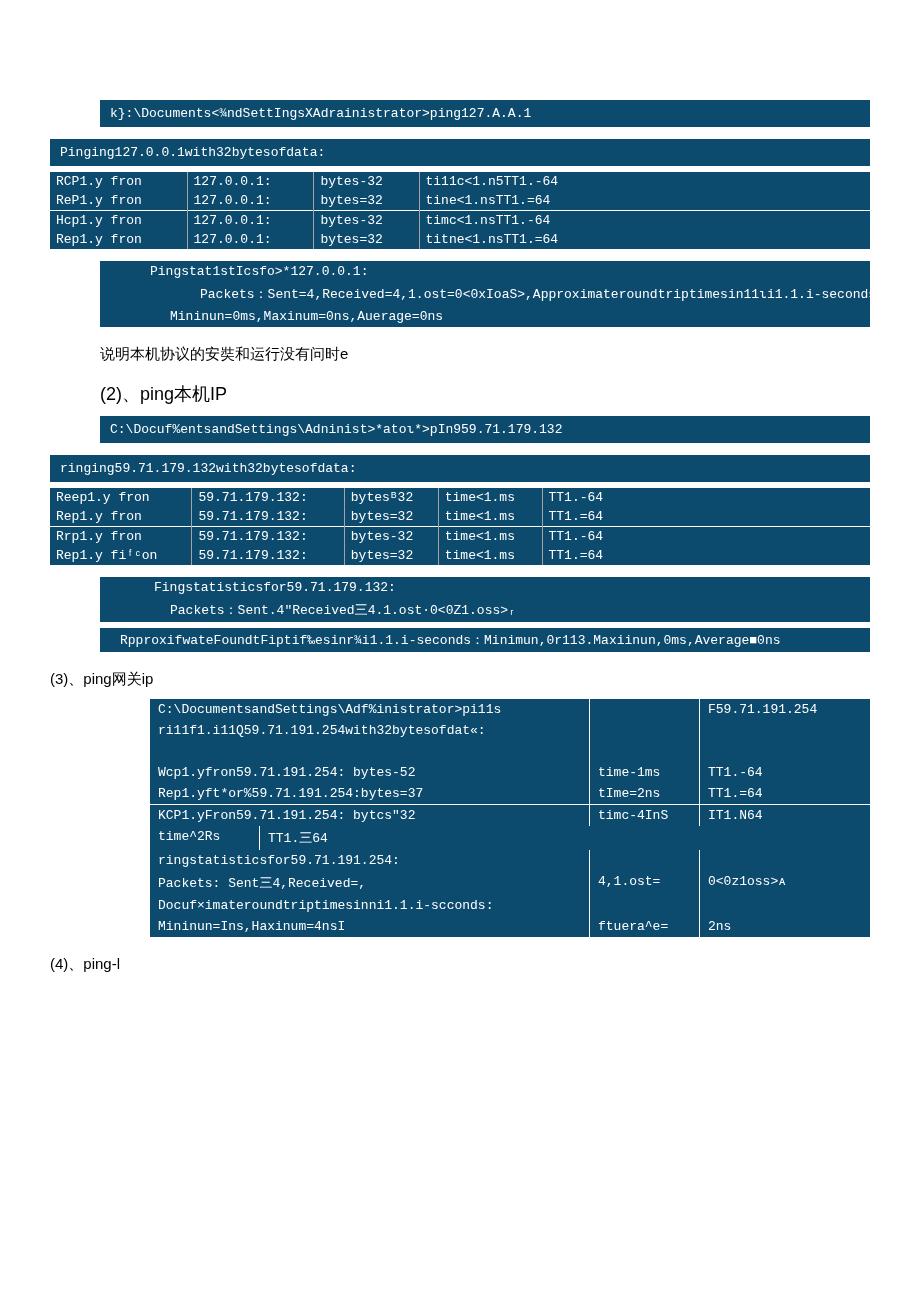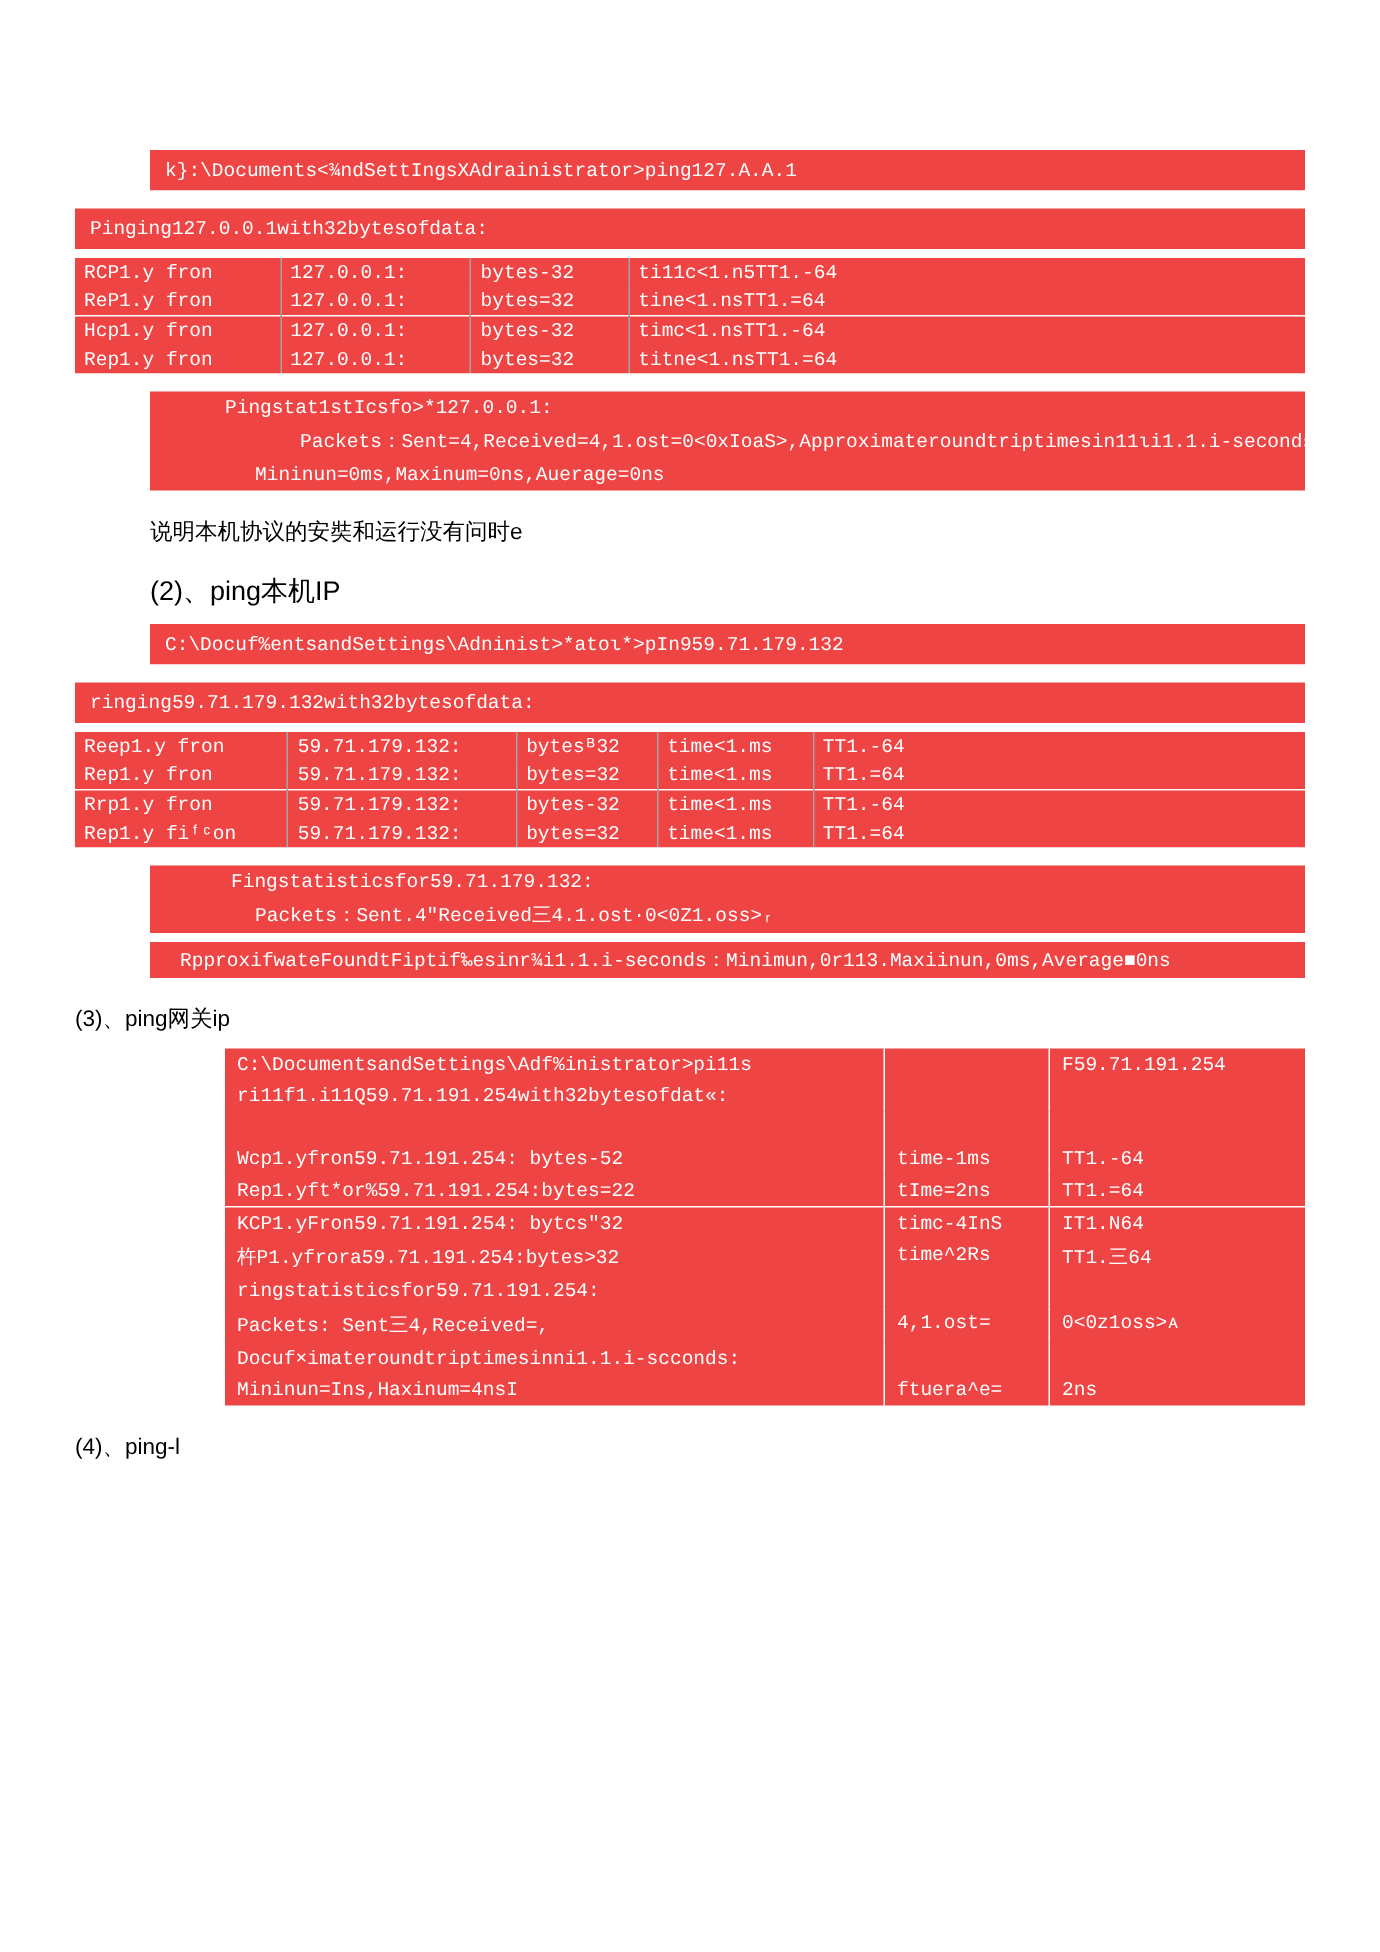--- a/index.html
+++ b/index.html
@@ -1,17 +1,17 @@
 <!DOCTYPE html>
 <html><head>
 <meta charset="utf-8">
 <style>
 *{margin:0;padding:0;box-sizing:border-box}
 body{background:#fff;font-family:"SimSun","Microsoft YaHei",sans-serif;font-size:14px;width:920px;padding:100px 50px 50px 50px}
-.term{background:#ef4444;color:#fff;font-family:'Courier New',monospace;font-size:13px}
+.term{background:#0c4a6e;color:#fff;font-family:'Courier New',monospace;font-size:13px}
 .term.indent{margin-left:50px}
 .term .pad{padding:6px 10px}
 .gap{height:12px;background:#fff}
 .gap-s{height:6px;background:#fff}
 .cap{margin:18px 0 18px 50px;font-size:15px}
 .h{margin:18px 0 10px 50px;font-size:18px}
 .h0{margin:18px 0 10px 0;font-size:15px}
 table{border-collapse:collapse;width:100%}
 td{padding:2px 6px;white-space:nowrap;font-family:'Courier New',monospace;font-size:13px;color:#fff}
 td.sep{border-right:1px solid #a3a3a3}
@@ -145,31 +145,30 @@
       <div class="c2"></div>
       <div class="c3"></div>
     </div>
   <div id="b3rows">
       <div class="trow">
         <div class="c1">Wcp1.yfron59.71.191.254: bytes-52</div>
         <div class="c2">time-1ms</div>
         <div class="c3">TT1.-64</div>
       </div>
       <div class="trow">
-        <div class="c1">Rep1.yft*or%59.71.191.254:bytes=22</div>
+        <div class="c1">Rep1.yft*or%59.71.191.254:bytes=37</div>
         <div class="c2">tIme=2ns</div>
         <div class="c3">TT1.=64</div>
       </div>
       <div class="trow" style="border-top: 1px solid rgb(255, 255, 255);">
         <div class="c1">KCP1.yFron59.71.191.254: bytcs"32</div>
         <div class="c2">timc-4InS</div>
         <div class="c3">IT1.N64</div>
       </div>
       <div class="trow">
-        <div class="c1">杵P1.yfrora59.71.191.254:bytes&gt;32</div>
         <div class="c2">time^2Rs</div>
         <div class="c3">TT1.三64</div>
       </div>
     </div>
   <div class="trow">
       <div class="c1">ringstatisticsfor59.71.191.254:</div>
       <div class="c2"></div>
       <div class="c3"></div>
     </div>
   <div class="trow">

